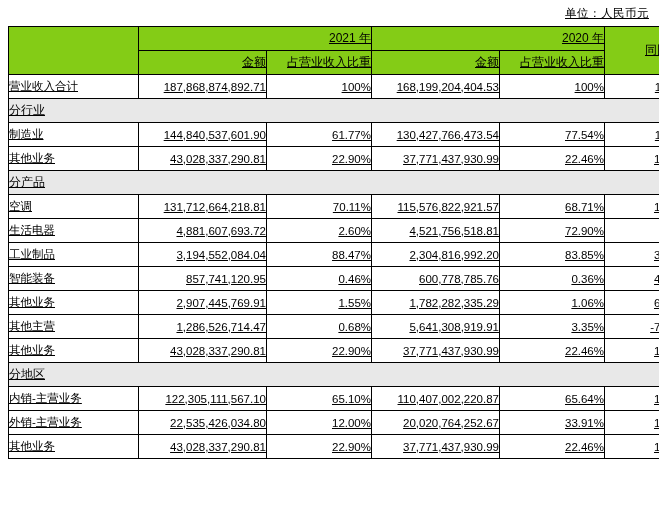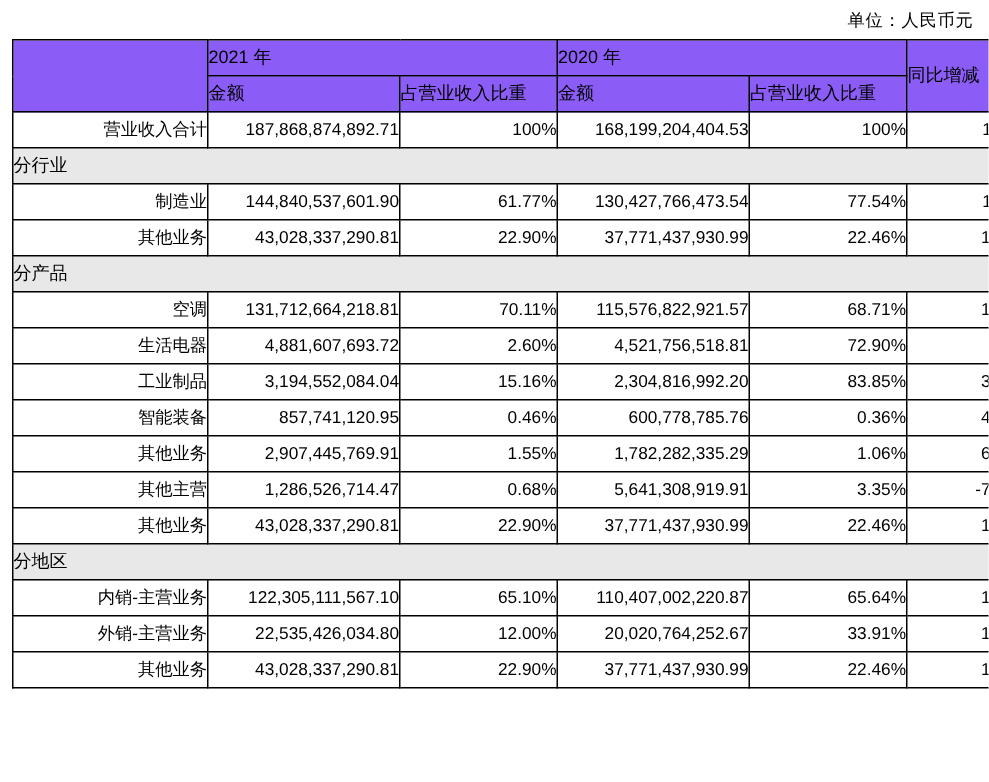--- a/index.html
+++ b/index.html
@@ -14,47 +14,48 @@
     color: #000000;
     font-size: 11px;
     overflow: hidden;
   }
   .page {
     position: relative;
     width: 659px;
     height: 388px;
     box-sizing: border-box;
     padding: 0 8px;
+    text-decoration: underline;
   }
   .unit-line {
     text-align: right;
     font-size: 11.5px;
     padding: 6px 2px 5px 0;
     letter-spacing: 0.5px;
   }
   table.fin {
     border-collapse: collapse;
     width: 643px;
     table-layout: fixed;
     font-size: 11.5px;
   }
   table.fin td, table.fin th {
     border: 1px solid #000000;
     padding: 0;
     height: 23px;
     font-weight: normal;
   }
   .hdr {
-    background: #8b5cf6;
+    background: #84cc16;
+    text-align: right;
+    vertical-align: middle;
+    font-size: 12px;
+  }
+  .cell-label {
     text-align: left;
-    vertical-align: middle;
-    font-size: 12px;
-  }
-  .cell-label {
-    text-align: right;
     padding-left: 6px;
     vertical-align: middle;
   }
   .cell-num {
     text-align: right;
     padding-right: 6px;
     vertical-align: middle;
     font-size: 11.5px;
   }
   .section-row td {
@@ -142,21 +143,21 @@
           <td class="cell-label">生活电器</td>
           <td class="cell-num">4,881,607,693.72</td>
           <td class="cell-num">2.60%</td>
           <td class="cell-num">4,521,756,518.81</td>
           <td class="cell-num">72.90%</td>
           <td class="cell-num">7.96%</td>
         </tr>
         <tr>
           <td class="cell-label">工业制品</td>
           <td class="cell-num">3,194,552,084.04</td>
-          <td class="cell-num">15.16%</td>
+          <td class="cell-num">88.47%</td>
           <td class="cell-num">2,304,816,992.20</td>
           <td class="cell-num">83.85%</td>
           <td class="cell-num">38.60%</td>
         </tr>
         <tr>
           <td class="cell-label">智能装备</td>
           <td class="cell-num">857,741,120.95</td>
           <td class="cell-num">0.46%</td>
           <td class="cell-num">600,778,785.76</td>
           <td class="cell-num">0.36%</td>

